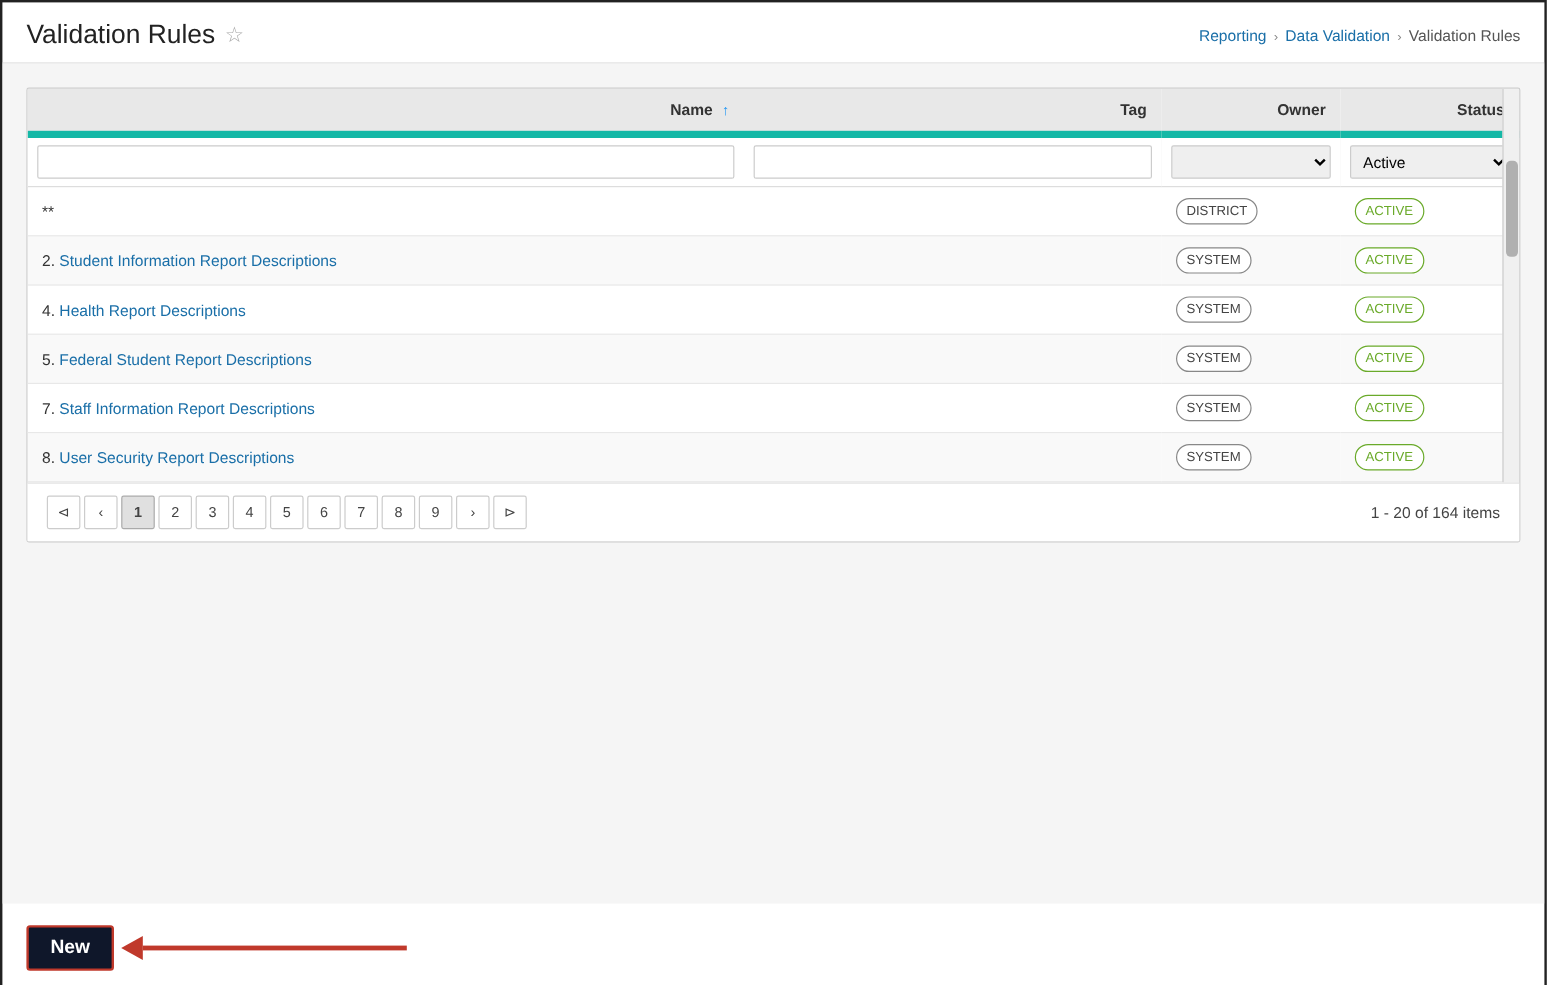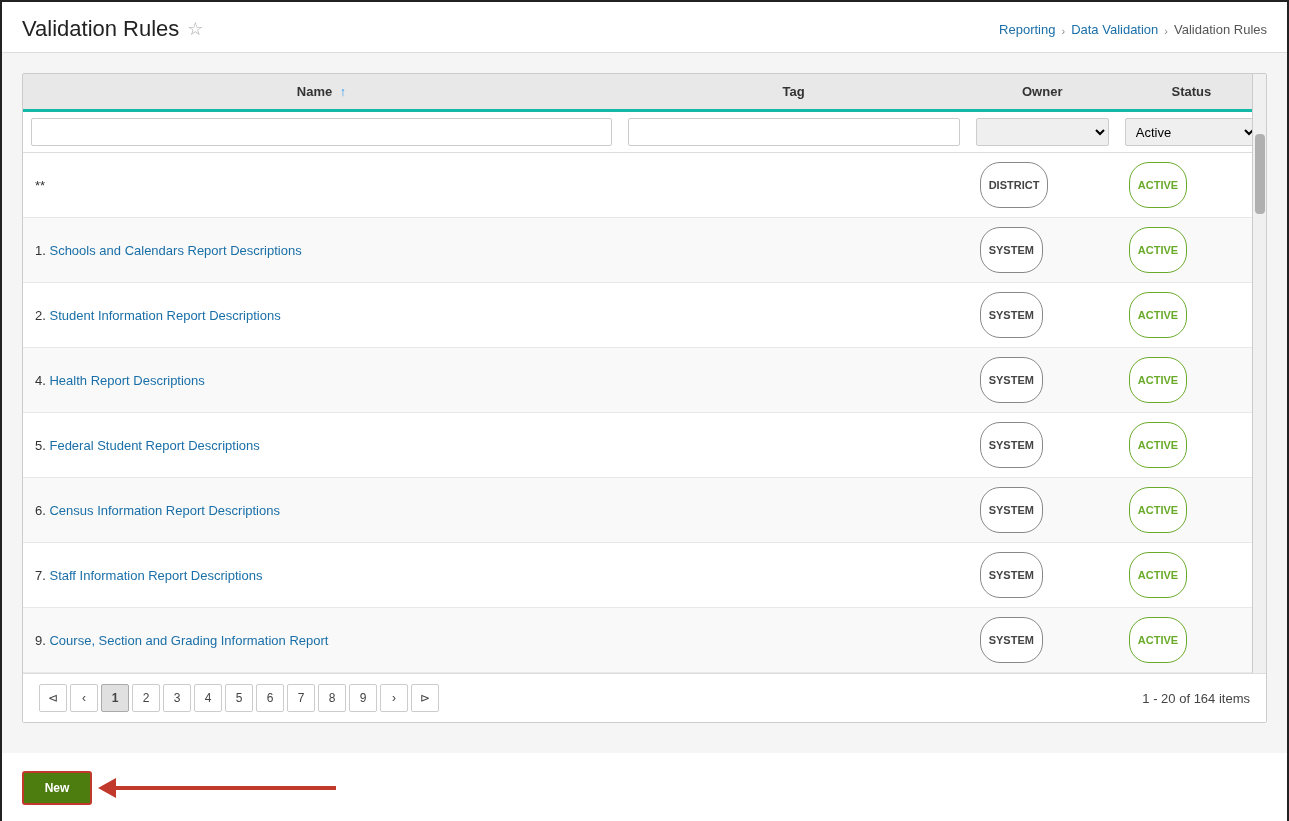--- a/index.html
+++ b/index.html
@@ -65,25 +65,25 @@
     
     table {
       width: 100%;
       border-collapse: collapse;
     }
     thead tr {
       background: #e8e8e8;
     }
     thead th {
       padding: 10px 12px;
-      text-align: center;
+      text-align: right;
       font-weight: 600;
       font-size: 13px;
       color: #333;
-      border-bottom: 3px solid #14b8a6;
+      border-bottom: 6px solid #14b8a6;
     }
     .th-name { width: 48%; }
     .th-tag { width: 28%; }
     .th-owner { width: 12%; }
     .th-status { width: 12%; }
 
     .sort-arrow {
       color: #2196F3;
       margin-left: 4px;
       font-size: 12px;
@@ -119,24 +119,24 @@
     tbody tr { border-bottom: 1px solid #e8e8e8; }
     tbody td { padding: 9px 12px; font-size: 13px; color: #333; }
 
     .row-link {
       color: #1a6fa8;
       text-decoration: none;
     }
 
     .badge {
       display: inline-block;
-      padding: 16px 8px;
+      padding: 4px 8px;
       border-radius: 20px;
       font-size: 11px;
-      font-weight: 700;
+      font-weight: 400;
       border: 1.5px solid;
     }
     .badge-owner {
       border-color: #888;
       color: #444;
       background: #fff;
     }
     .badge-active {
       border-color: #6aaa2a;
       color: #6aaa2a;
@@ -207,25 +207,25 @@
 
     
     .bottom-area {
       padding: 18px 20px;
       display: flex;
       align-items: center;
       position: relative;
     }
 
     .new-btn {
-      background: #4d7c0f;
+      background: #0f172a;
       color: #fff;
       border: 2px solid #c0392b;
       padding: 8px 18px;
-      font-size: 12px;
+      font-size: 16px;
       font-weight: 600;
       border-radius: 3px;
       cursor: pointer;
       min-width: 70px;
     }
 
     
     .arrow-container {
       display: flex;
       align-items: center;
@@ -303,57 +303,45 @@
         </thead>
         <tbody id="table-body">
 
         <tr>
               <td style="color: rgb(51, 51, 51);">**</td>
               <td></td>
               <td><span class="badge badge-owner">DISTRICT</span></td>
               <td><span class="badge badge-active">ACTIVE</span></td>
             </tr>
             <tr>
-              <td><span style="color:#333">1. </span><a href="#" class="row-link">Schools and Calendars Report Descriptions</a></td>
-              <td></td>
-              <td><span class="badge badge-owner">SYSTEM</span></td>
-              <td><span class="badge badge-active">ACTIVE</span></td>
-            </tr>
-            <tr>
               <td><span style="color:#333">2. </span><a href="#" class="row-link">Student Information Report Descriptions</a></td>
               <td></td>
               <td><span class="badge badge-owner">SYSTEM</span></td>
               <td><span class="badge badge-active">ACTIVE</span></td>
             </tr>
             <tr>
               <td><span style="color:#333">4. </span><a href="#" class="row-link">Health Report Descriptions</a></td>
               <td></td>
               <td><span class="badge badge-owner">SYSTEM</span></td>
               <td><span class="badge badge-active">ACTIVE</span></td>
             </tr>
             <tr>
               <td><span style="color:#333">5. </span><a href="#" class="row-link">Federal Student Report Descriptions</a></td>
               <td></td>
               <td><span class="badge badge-owner">SYSTEM</span></td>
               <td><span class="badge badge-active">ACTIVE</span></td>
             </tr>
             <tr>
-              <td><span style="color:#333">6. </span><a href="#" class="row-link">Census Information Report Descriptions</a></td>
-              <td></td>
-              <td><span class="badge badge-owner">SYSTEM</span></td>
-              <td><span class="badge badge-active">ACTIVE</span></td>
-            </tr>
-            <tr>
               <td><span style="color:#333">7. </span><a href="#" class="row-link">Staff Information Report Descriptions</a></td>
               <td></td>
               <td><span class="badge badge-owner">SYSTEM</span></td>
               <td><span class="badge badge-active">ACTIVE</span></td>
             </tr>
             <tr>
-              <td><span style="color:#333">9. </span><a href="#" class="row-link">Course, Section and Grading Information Report</a></td>
+              <td><span style="color:#333">8. </span><a href="#" class="row-link">User Security Report Descriptions</a></td>
               <td></td>
               <td><span class="badge badge-owner">SYSTEM</span></td>
               <td><span class="badge badge-active">ACTIVE</span></td>
             </tr>
           </tbody>
       </table>
 
       <div class="fake-scrollbar">
         <div class="scroll-thumb"></div>
       </div>

